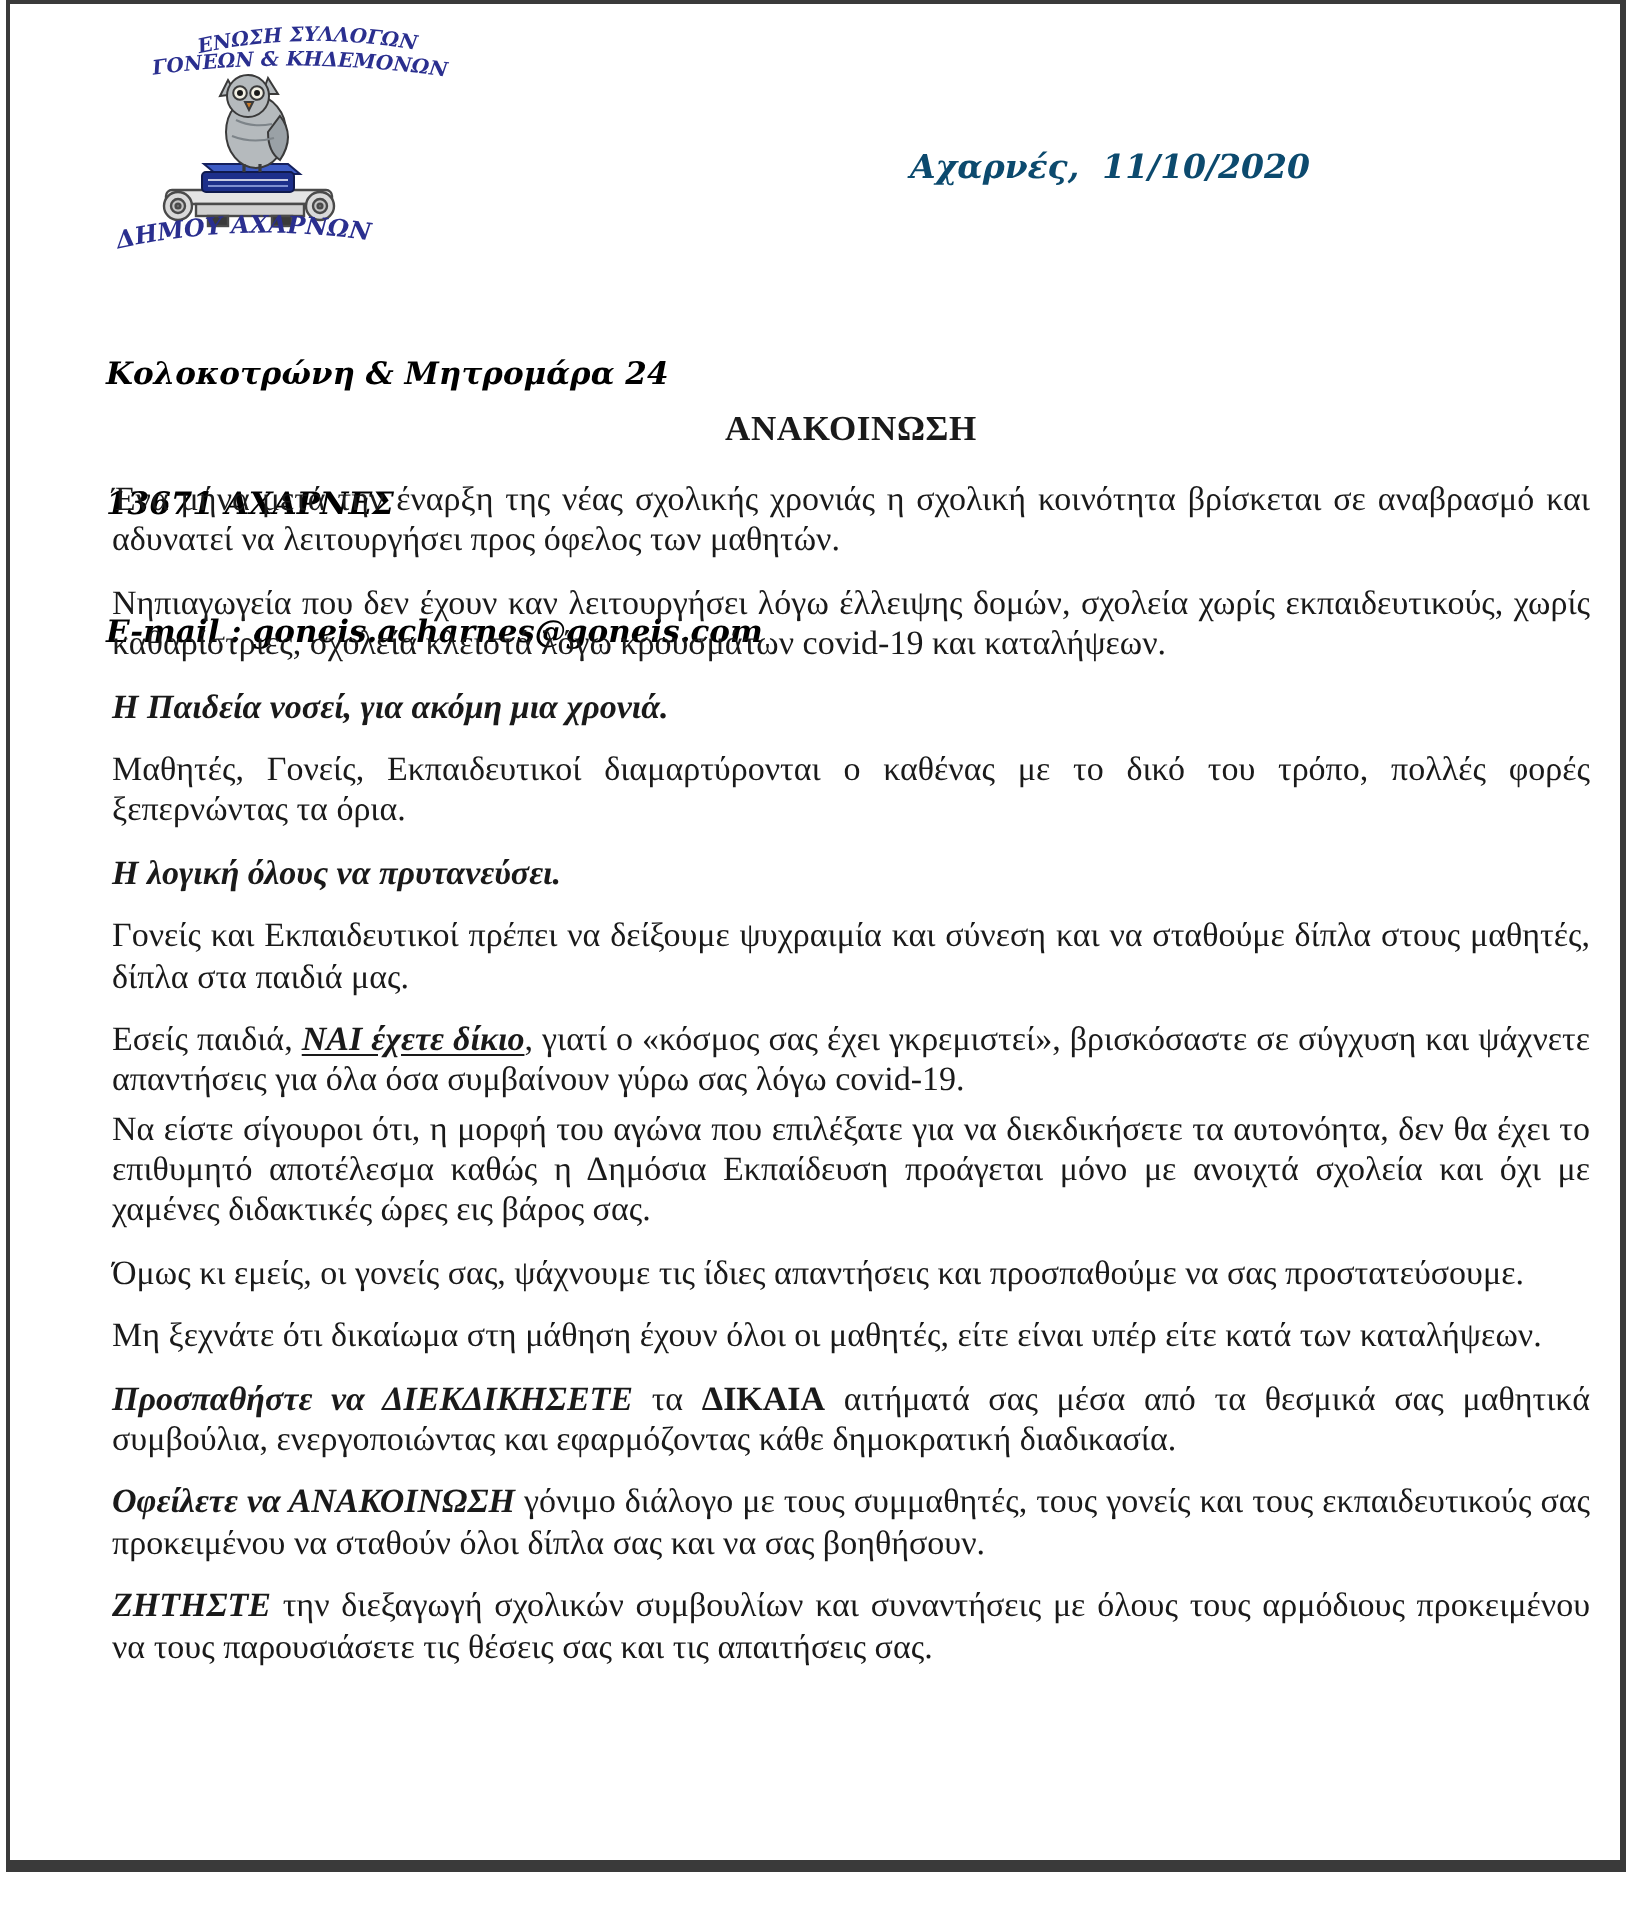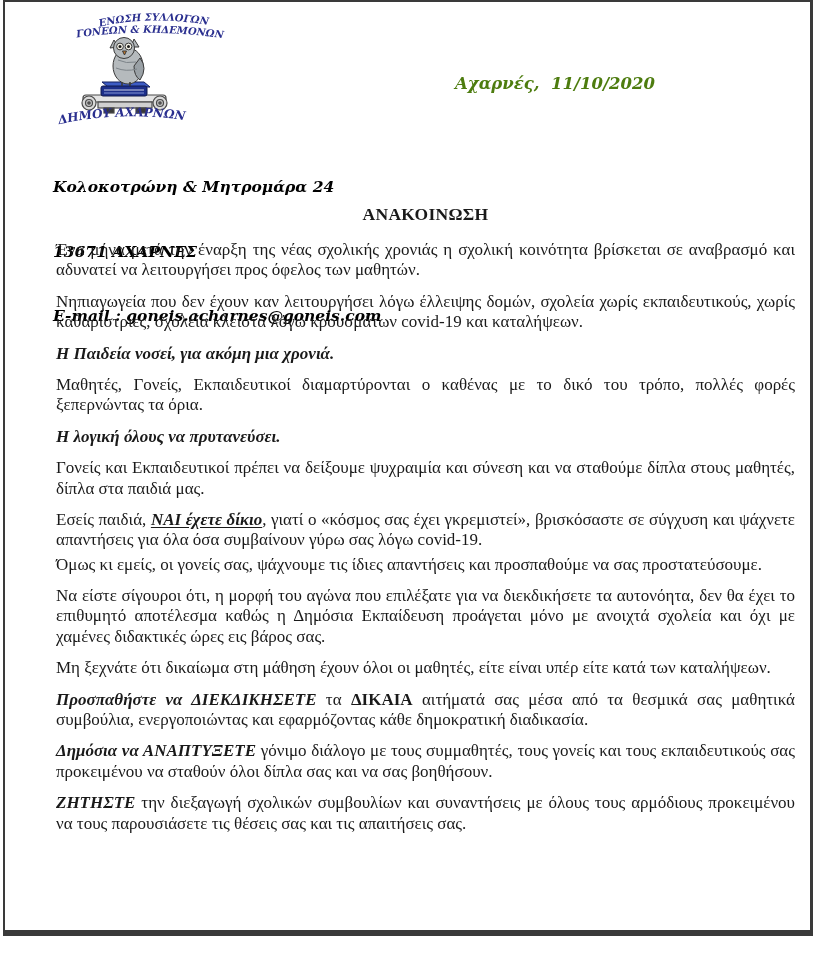--- a/index.html
+++ b/index.html
@@ -9,21 +9,21 @@
   }
   .page-frame{
     position:absolute;left:3px;top:0;width:810px;height:936px;
     border:2px solid #3a3a3a;border-bottom-width:6px;border-right-width:3px;
     background:#ffffff;box-sizing:border-box;
   }
   .logo{position:absolute;left:56px;top:10px;width:190px;height:122px;}
   .date-line{
     position:absolute;left:455px;top:74px;
     font-family:"DejaVu Serif", serif;font-style:italic;font-weight:bold;
-    font-size:16.5px;white-space:pre;color:#4d7c0f;
+    font-size:16.5px;white-space:pre;color:#0c4a6e;
   }
   .address-block{
     position:absolute;left:53px;top:133px;
     font-family:"DejaVu Serif", serif;font-style:italic;font-weight:bold;
     font-size:15.5px;line-height:21.5px;color:#000000;white-space:pre;
   }
   .content{
     position:absolute;left:56px;top:204px;width:739px;
     font-size:17px;line-height:1.2;
   }
@@ -110,20 +110,20 @@
 <div class="content">
   <h1 class="doc-title">ΑΝΑΚΟΙΝΩΣΗ</h1>
   <div>
       <p class="para"><span>Ένα μήνα μετά την έναρξη της νέας σχολικής χρονιάς η σχολική κοινότητα βρίσκεται σε αναβρασμό και αδυνατεί να λειτουργήσει προς όφελος των μαθητών.</span></p>
       <p class="para"><span>Νηπιαγωγεία που δεν έχουν καν λειτουργήσει λόγω έλλειψης δομών, σχολεία χωρίς εκπαιδευτικούς, χωρίς καθαρίστριες, σχολεία κλειστά λόγω κρουσμάτων covid-19 και καταλήψεων.</span></p>
       <p class="para"><span class="run-bi">Η Παιδεία νοσεί, για ακόμη μια χρονιά.</span></p>
       <p class="para"><span>Μαθητές, Γονείς, Εκπαιδευτικοί διαμαρτύρονται ο καθένας με το δικό του τρόπο, πολλές φορές ξεπερνώντας τα όρια.</span></p>
       <p class="para"><span class="run-bi">Η λογική όλους να πρυτανεύσει.</span></p>
       <p class="para"><span>Γονείς και Εκπαιδευτικοί πρέπει να δείξουμε ψυχραιμία και σύνεση και να σταθούμε δίπλα στους μαθητές, δίπλα στα παιδιά μας.</span></p>
       <p class="para tight"><span>Εσείς παιδιά, </span><span class="run-biu">ΝΑΙ έχετε δίκιο</span><span>, γιατί ο «κόσμος σας έχει γκρεμιστεί», βρισκόσαστε σε σύγχυση και ψάχνετε απαντήσεις για όλα όσα συμβαίνουν γύρω σας λόγω covid-19.</span></p>
+      <p class="para"><span>Να είστε σίγουροι ότι,  η μορφή του αγώνα που επιλέξατε για να διεκδικήσετε τα αυτονόητα, δεν θα έχει το επιθυμητό αποτέλεσμα καθώς η Δημόσια Εκπαίδευση προάγεται μόνο με ανοιχτά σχολεία και όχι με χαμένες διδακτικές ώρες εις βάρος σας.</span></p>
       <p class="para"><span>Όμως κι εμείς, οι γονείς σας, ψάχνουμε τις ίδιες απαντήσεις και προσπαθούμε να σας προστατεύσουμε.</span></p>
-      <p class="para"><span>Να είστε σίγουροι ότι,  η μορφή του αγώνα που επιλέξατε για να διεκδικήσετε τα αυτονόητα, δεν θα έχει το επιθυμητό αποτέλεσμα καθώς η Δημόσια Εκπαίδευση προάγεται μόνο με ανοιχτά σχολεία και όχι με χαμένες διδακτικές ώρες εις βάρος σας.</span></p>
       <p class="para"><span>Μη ξεχνάτε ότι δικαίωμα στη μάθηση έχουν όλοι οι μαθητές, είτε είναι υπέρ είτε κατά των καταλήψεων.</span></p>
       <p class="para"><span class="run-bi">Προσπαθήστε να ΔΙΕΚΔΙΚΗΣΕΤΕ</span><span> τα </span><span class="run-b">ΔΙΚΑΙΑ</span><span> αιτήματά σας μέσα από τα θεσμικά σας μαθητικά συμβούλια, ενεργοποιώντας και εφαρμόζοντας κάθε δημοκρατική διαδικασία.</span></p>
-      <p class="para"><span class="run-bi">Δημόσια να ΑΝΑΠΤΥΞΕΤΕ</span><span> γόνιμο διάλογο με τους συμμαθητές, τους γονείς και τους εκπαιδευτικούς σας προκειμένου να σταθούν όλοι δίπλα σας και να σας βοηθήσουν.</span></p>
+      <p class="para"><span class="run-bi">Οφείλετε να ΑΝΑΚΟΙΝΩΣΗ</span><span> γόνιμο διάλογο με τους συμμαθητές, τους γονείς και τους εκπαιδευτικούς σας προκειμένου να σταθούν όλοι δίπλα σας και να σας βοηθήσουν.</span></p>
       <p class="para"><span class="run-bi">ΖΗΤΗΣΤΕ</span><span> την διεξαγωγή σχολικών συμβουλίων και συναντήσεις με όλους τους αρμόδιους προκειμένου να τους παρουσιάσετε τις θέσεις σας και τις απαιτήσεις σας.</span></p>
     </div>
 </div>
 
 </body></html>

